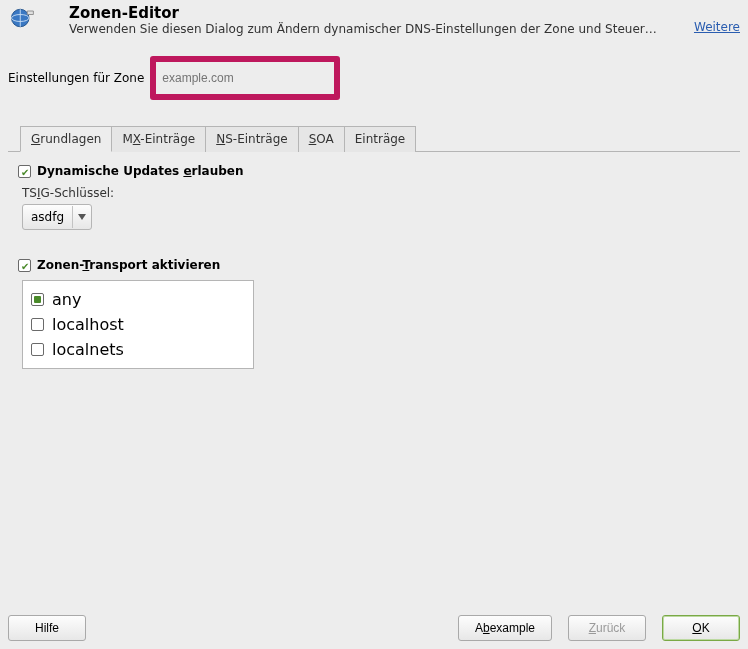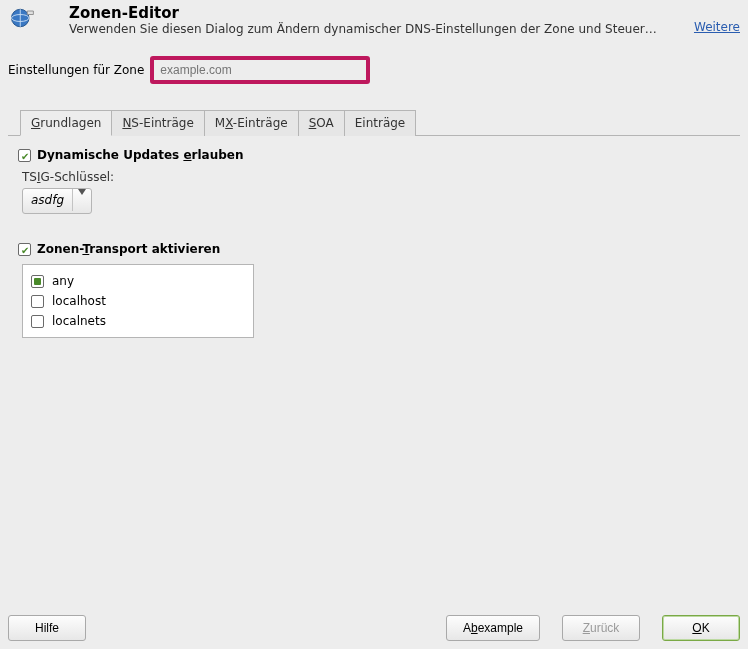--- a/index.html
+++ b/index.html
@@ -52,24 +52,24 @@
   }
 
   .zone-row {
     display: flex;
     align-items: center;
     padding: 18px 8px 8px 8px;
     gap: 6px;
   }
   .zone-label { color: #000000; }
   .zone-input {
-    width: 220px;
+    width: 190px;
     height: 22px;
-    padding: 10px 6px;
-    border: 4px solid #be185d;
+    padding: 16px 6px;
+    border: 6px solid #be185d;
     border-radius: 3px;
     background: #ededed;
     color: #9a9a9a;
     font-size: 12px;
   }
 
   .tabs {
     display: flex;
     border-bottom: 1px solid #b5b5b5;
     margin: 18px 8px 0 8px;
@@ -142,23 +142,22 @@
     margin-bottom: 4px;
     color: #333;
   }
   .combo {
     display: inline-flex;
     margin-left: 4px;
     border: 1px solid #b5b5b5;
     border-radius: 3px;
     background: linear-gradient(#fdfdfd,#e7e7e7);
     height: 26px;
-    align-items: flex-start;
-    cursor: pointer;
-    font-style: italic;
+    align-items: center;
+    cursor: pointer;
   }
   .combo-text {
     padding: 4px 8px;
     border-right: 1px solid #c3c3c3;
     display: flex;
     align-items: center;
   }
   .combo-btn {
     width: 18px;
     display: flex;
@@ -172,28 +171,28 @@
     width: 232px;
     background: #fff;
     border: 1px solid #b5b5b5;
     padding: 6px 8px;
   }
   .acl-item {
     display: flex;
     align-items: center;
     gap: 8px;
     padding: 3px 0;
-    font-size: 12px;
+    font-size: 16px;
     cursor: pointer;
   }
 
   .footer {
     display: flex;
     padding: 8px;
-    gap: 22px;
+    gap: 16px;
     align-items: center;
     border-top: 0;
     justify-content: center;
   }
   .btn {
     height: 26px;
     padding: 0 16px;
     border: 1px solid #a9a9a9;
     border-radius: 3px;
     background: linear-gradient(#fdfdfd,#e7e7e7);
@@ -231,22 +230,22 @@
   <a class="header-more">Weitere</a>
 </div>
 
 <div class="zone-row">
   <span class="zone-label">Einstellungen für Zone</span>
   <input class="zone-input" type="text" disabled="" placeholder="example.com" style="">
 </div>
 
 <div class="tabs" id="tabs">
     <div class="tab active"><span></span><u>G</u><span>rundlagen</span></div>
+    <div class="tab"><span>M</span><u>X</u><span>-Einträge</span></div>
     <div class="tab"><span></span><u>N</u><span>S-Einträge</span></div>
-    <div class="tab"><span>M</span><u>X</u><span>-Einträge</span></div>
     <div class="tab"><span></span><u>S</u><span>OA</span></div>
     <div class="tab"><span>Einträge</span><span></span></div>
   </div>
 
 <div class="tab-content">
 
   <div class="section">
     <div class="section-header">
       <span id="chk-dyn" class="chk tick checked"></span>
       <span>

